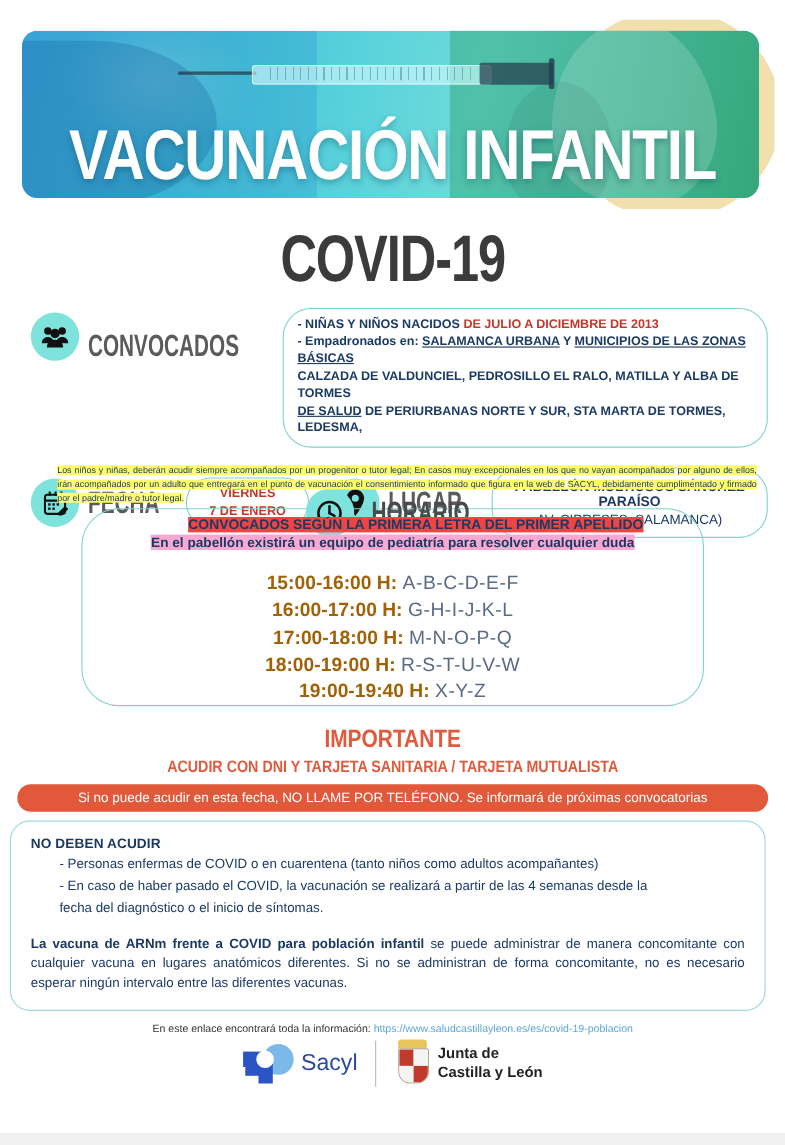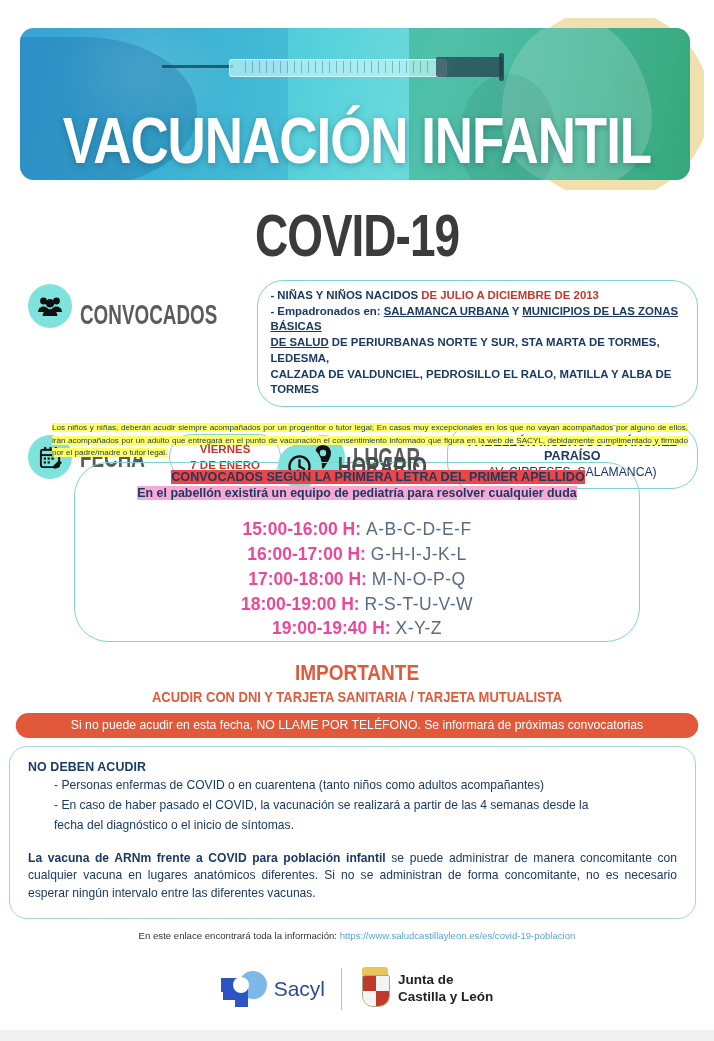--- a/index.html
+++ b/index.html
@@ -199,21 +199,21 @@
     position:absolute;left:74px;right:74px;top:470px;z-index:3;text-align:center;
   }
   .hor-h1{font-size:12.6px;font-weight:bold;color:#1b3a63;}
   .hor-h1 span{background:#ef4444;margin-left:42px;}
   .hor-h2{font-size:12.4px;font-weight:bold;color:#1b3a63;margin-top:2px;}
   .hor-h2 span{background:#f9a8d4;}
   .hor-list{margin-top:17px;}
   .hor-item{
     font-size:17.5px;color:#3a4f6e;line-height:1.42;
   }
-  .hor-item b{color:#ec4899;font-weight:bold;}
+  .hor-item b{color:#a16207;font-weight:bold;}
   .hor-item i{font-style:normal;color:#5a6b84;letter-spacing:.5px;}
 
   
   .importante{
     position:absolute;left:0;right:0;top:662px;text-align:center;
   }
   .imp-title{
     font-size:19px;font-weight:bold;color:#e05a3b;
     transform:scaleY(1.2);letter-spacing:0px;
   }
@@ -241,21 +241,21 @@
   .nd-para{font-size:12.1px;margin-top:15px;line-height:1.45;text-align:justify;}
   .nd-para b{font-weight:bold;}
 
   
   .footer{
     position:absolute;left:0;right:0;top:930px;text-align:center;
   }
   .foot-link{font-size:9.6px;color:#333;}
   .foot-link a{color:#5aa7d8;text-decoration:none;}
   .logos{
-    display:flex;align-items:center;justify-content:center;margin-top:26px;gap:0px;
+    display:flex;align-items:center;justify-content:center;margin-top:4px;gap:0px;
   }
   .sacyl{display:flex;align-items:center;}
   .sacyl-mark{position:relative;width:50px;height:40px;flex:0 0 auto;}
   .sm-sq1{position:absolute;left:0;top:9px;width:17px;height:14px;background:#2b55c4;}
   .sm-sq2{position:absolute;left:14px;top:20px;width:13px;height:18px;background:#2b55c4;}
   .sm-sq3{position:absolute;left:2px;top:20px;width:13px;height:11px;background:#2b55c4;}
   .sm-circ{position:absolute;left:18px;top:2px;width:28px;height:28px;border-radius:50%;background:#7cb8e8;}
   .sm-bite{position:absolute;left:12px;top:8px;width:16px;height:16px;border-radius:50%;background:#fff;}
   .sacyl-word{font-size:21px;color:#2b4a9b;font-weight:normal;margin-left:3px;
     font-family:"Liberation Sans",sans-serif;}
@@ -311,24 +311,24 @@
       </div>
       <div class="sec-label">CONVOCADOS</div>
     </div>
     <div class="conv-box pill">
       <div class="conv-line">
         <span>- NIÑAS Y NIÑOS NACIDOS </span><span class="red">DE JULIO A DICIEMBRE DE 2013</span>
       </div>
       <div class="conv-line">
         <span>- Empadronados en: </span><span class="u">SALAMANCA URBANA</span><span> Y </span><span class="u">MUNICIPIOS DE LAS ZONAS BÁSICAS </span>
       </div>
+      <div class="conv-line">CALZADA DE  VALDUNCIEL, PEDROSILLO EL RALO, MATILLA Y ALBA DE TORMES</div>
       <div class="conv-line">
         <span class="u">DE SALUD</span><span> DE PERIURBANAS NORTE Y SUR, STA MARTA DE TORMES, LEDESMA,</span>
       </div>
-      <div class="conv-line">CALZADA DE  VALDUNCIEL, PEDROSILLO EL RALO, MATILLA Y ALBA DE TORMES</div>
     </div>
   </div>
 
   <div class="fila2">
     <div class="ico-circle">
       <svg width="25" height="25" viewBox="0 0 26 26" aria-hidden="true">
         <rect x="3" y="5" width="19" height="18" rx="2.4" fill="none" stroke="#111" stroke-width="2"></rect>
         <line x1="3" y1="10.5" x2="22" y2="10.5" stroke="#111" stroke-width="2"></line>
         <line x1="7.5" y1="2" x2="7.5" y2="6" stroke="#111" stroke-width="2"></line>
         <line x1="13" y1="2" x2="13" y2="6" stroke="#111" stroke-width="2"></line>

